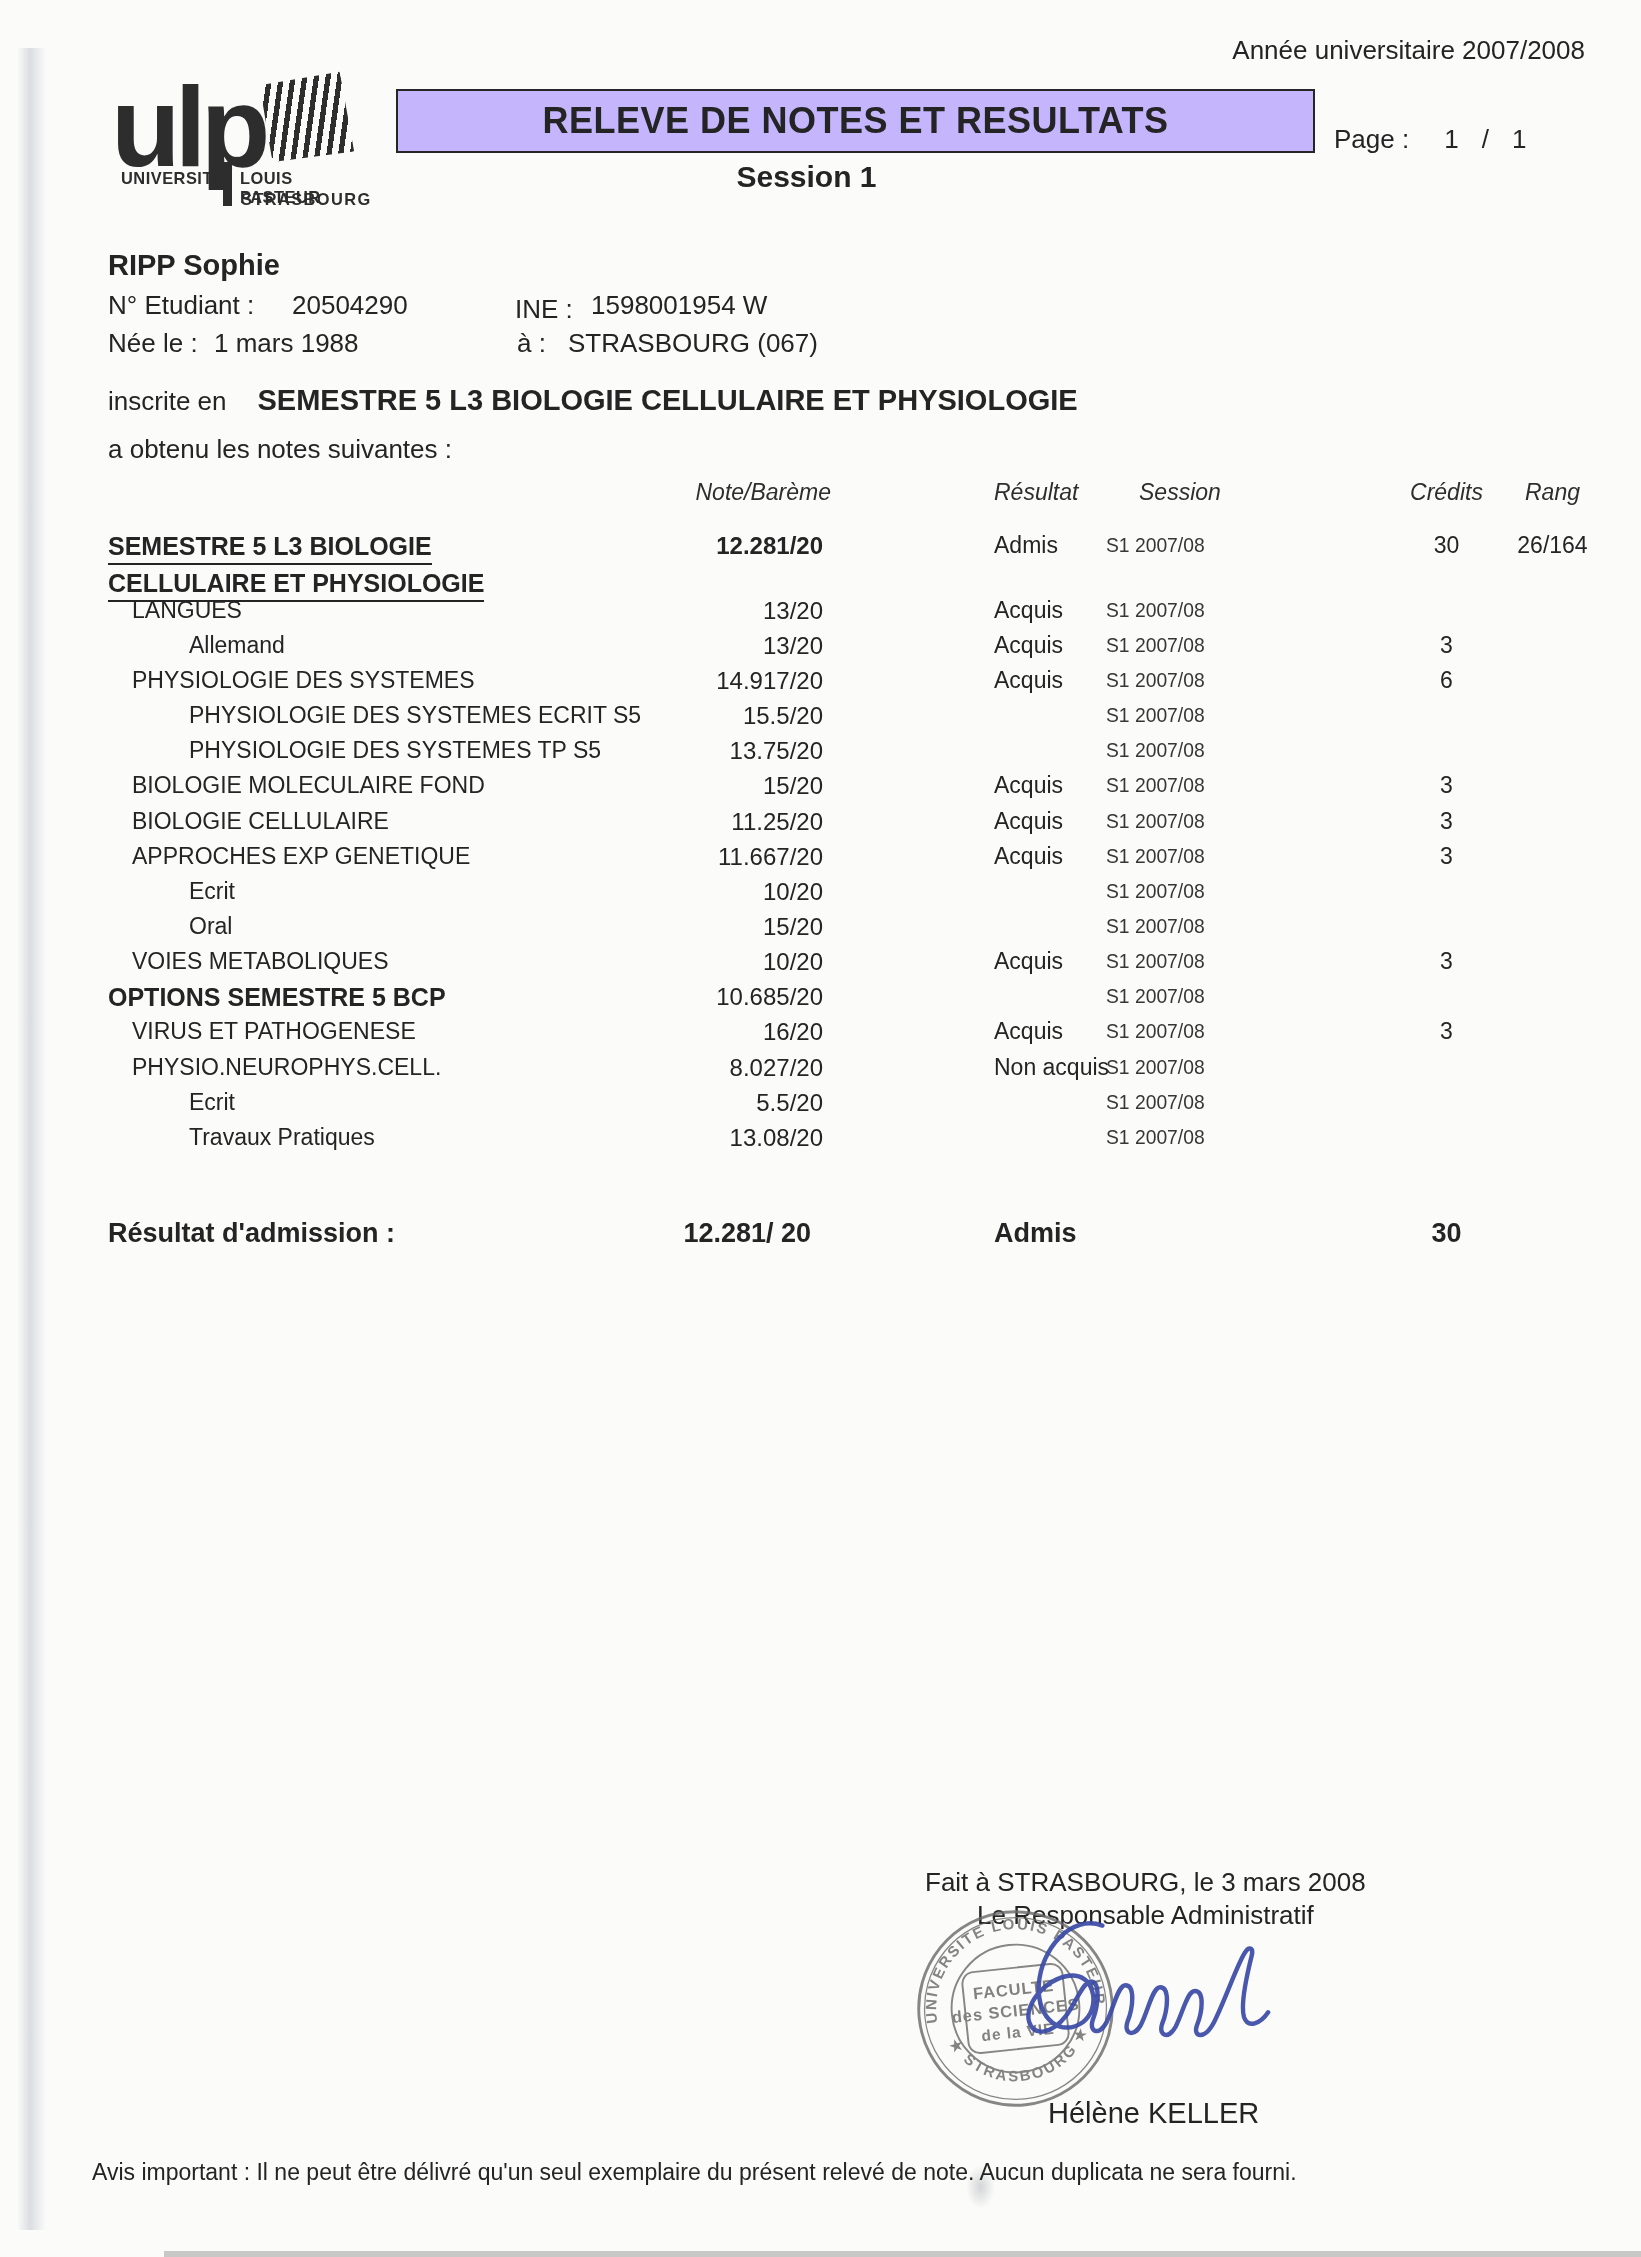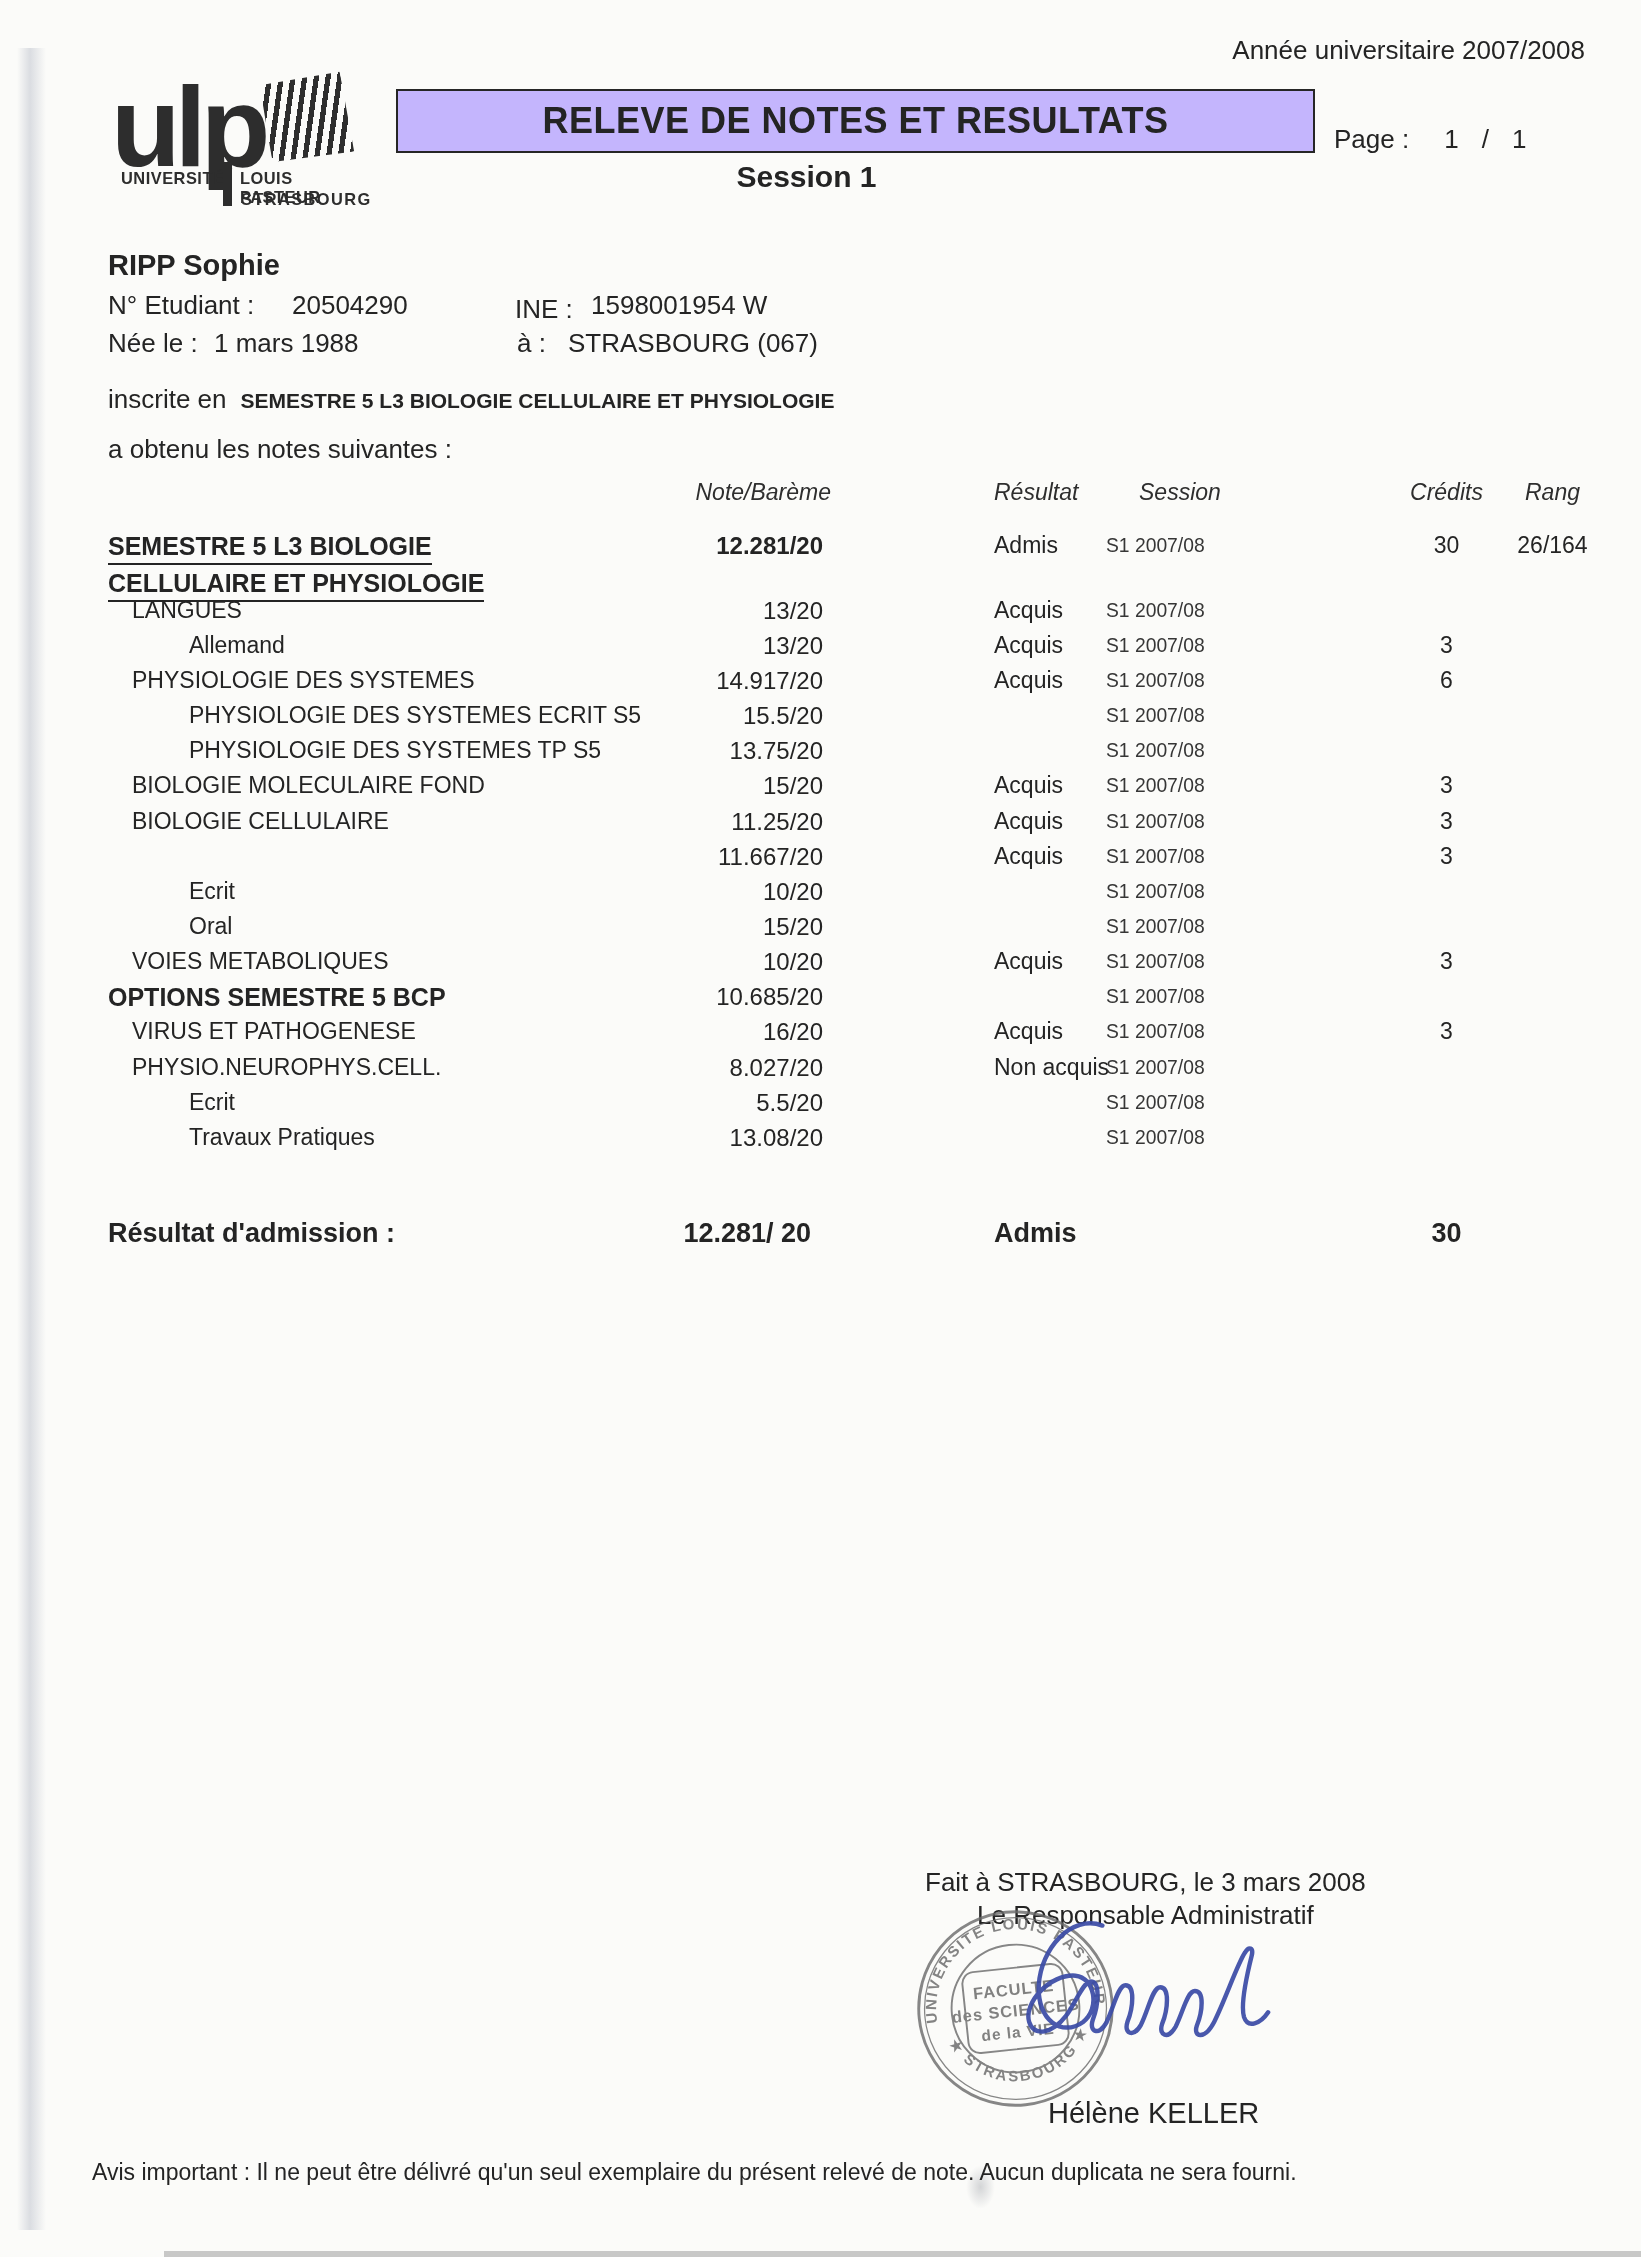--- a/index.html
+++ b/index.html
@@ -30,21 +30,21 @@
       background:repeating-linear-gradient(112deg,#2e2e2e 0 5.3px,rgba(0,0,0,0) 5.3px 11.6px);
       clip-path:polygon(7% 0,100% 7%,94% 100%,0 89%);}
   .logo .uni{position:absolute;left:45px;top:113px;font-size:16.4px;font-weight:bold;letter-spacing:0.5px;color:#2d2d2d;}
   .logo .bar{position:absolute;left:147px;top:106px;width:8.7px;height:44px;background:#2d2d2d;}
   .logo .lp{position:absolute;left:164px;top:113px;font-size:16.4px;font-weight:bold;letter-spacing:0.5px;color:#2d2d2d;}
   .logo .sb{position:absolute;left:165px;top:134px;font-size:16.4px;font-weight:bold;letter-spacing:1.4px;color:#2d2d2d;}
   
   .stu-name{left:108px;top:249px;font-size:29px;font-weight:bold;}
   .info{font-size:26px;}
   .enrolled-line{left:108px;top:384px;display:flex;align-items:baseline;}
-  .enrolled-line .lbl{font-size:26px;} .enrolled-line .val{font-size:21px;font-weight:bold;margin-left:14px;}
+  .enrolled-line .lbl{font-size:26px;} .enrolled-line .val{font-size:29px;font-weight:bold;margin-left:31px;}
   .intro{left:108px;top:434px;font-size:26px;}
   
   .thead{top:479px;font-size:23px;font-style:italic;color:#2e2e2e;}
   .h-note{left:541px;width:290px;text-align:right;}
   .h-res{left:994px;width:174px;}
   .h-ses{left:1139px;width:145px;}
   .h-cred{left:1402px;width:89px;text-align:center;}
   .h-rang{left:1504px;width:97px;text-align:center;}
   .trow{position:absolute;left:0;width:1641px;height:35px;}
   .trow .cell{position:absolute;top:0;font-size:23px;}
@@ -205,20 +205,23 @@
         <div class="cell c-label ind1">
           <span>BIOLOGIE CELLULAIRE</span>
         </div>
         <div class="cell c-note">11.25/20</div>
         <div class="cell c-res">Acquis</div>
         <div class="cell c-ses">S1 2007/08</div>
         <div class="cell c-cred">3</div>
         <div class="cell c-rang"></div>
       </div>
       <div class="trow" style="top: 843px;">
+        <div class="cell c-label ind1">
+          <span>APPROCHES EXP GENETIQUE</span>
+        </div>
         <div class="cell c-note">11.667/20</div>
         <div class="cell c-res">Acquis</div>
         <div class="cell c-ses">S1 2007/08</div>
         <div class="cell c-cred">3</div>
         <div class="cell c-rang"></div>
       </div>
       <div class="trow" style="top: 878px;">
         <div class="cell c-label ind2">
           <span>Ecrit</span>
         </div>

